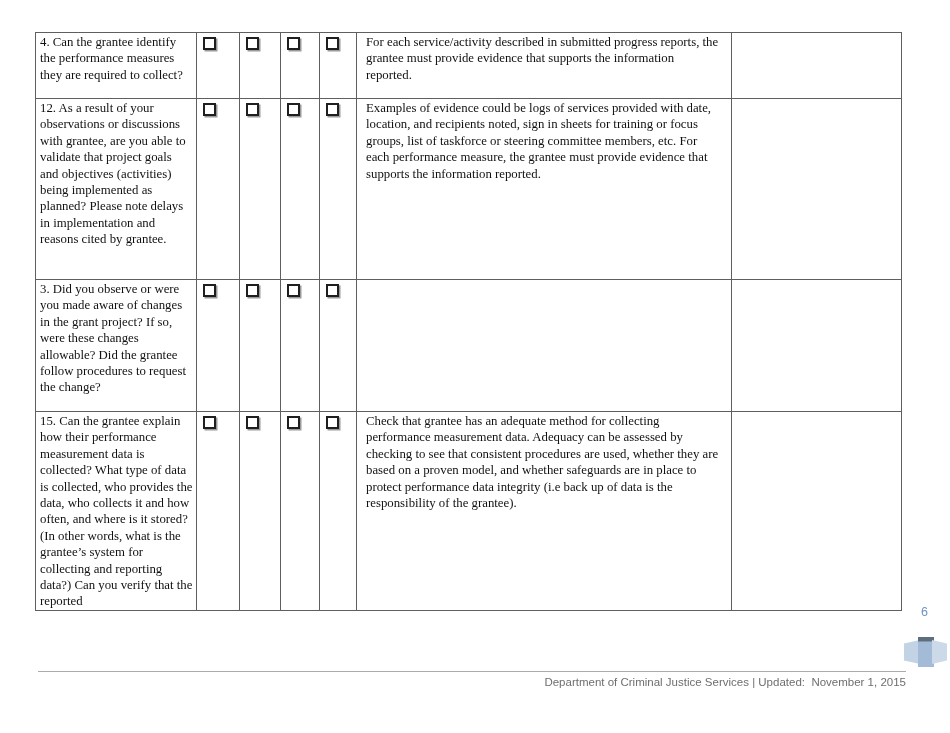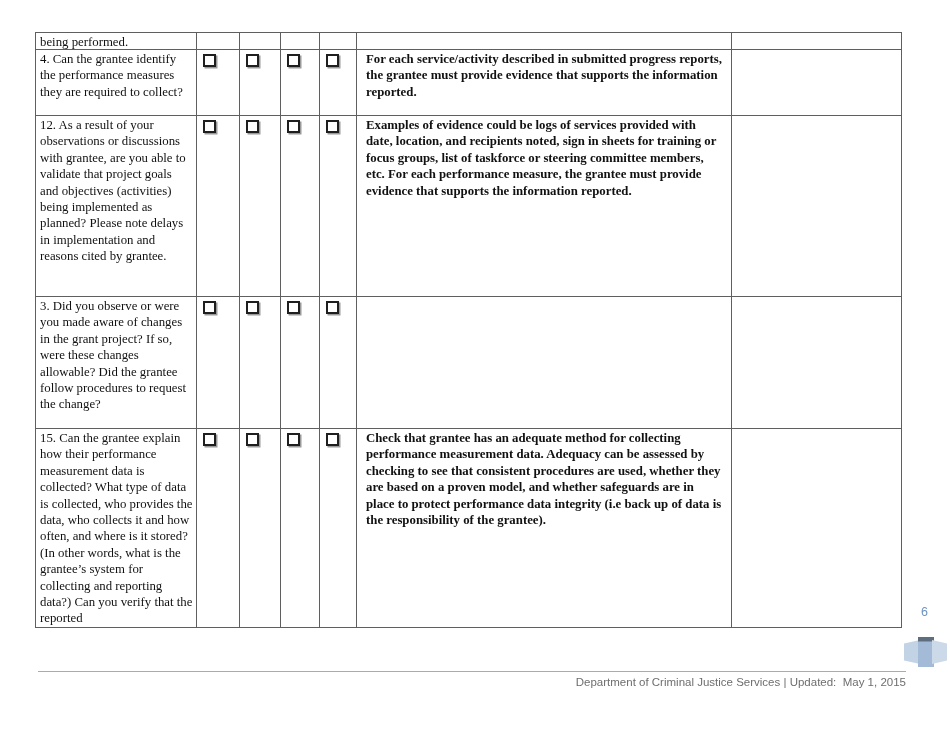--- a/index.html
+++ b/index.html
@@ -26,21 +26,21 @@
     padding: 0;
     overflow: hidden;
   }
   .clip {
     overflow: hidden;
     font-size: 12.8px;
     line-height: 16.4px;
     color: #111111;
   }
   td.qcell .clip { padding: 1px 3px 0 4px; }
-  td.gcell .clip { padding: 1px 8px 0 9px; font-weight: bold; }
+  td.gcell .clip { padding: 1px 8px 0 9px; }
   tr.r0 { height: 16px; }
   tr.r1 { height: 66px; }
   tr.r2 { height: 181px; }
   tr.r3 { height: 132px; }
   tr.r4 { height: 163px; margin-top: 36px; }
   tr.r0 .clip { max-height: 16px; }
   tr.r1 .clip { max-height: 65px; }
   tr.r2 .clip { max-height: 180px; }
   tr.r3 .clip { max-height: 131px; }
   tr.r4 .clip { max-height: 228px; }
@@ -117,31 +117,20 @@
       <col style="width:161px">
       <col style="width:43px">
       <col style="width:41px">
       <col style="width:39px">
       <col style="width:37px">
       <col style="width:375px">
       <col style="width:170px">
     </colgroup>
 
     <tbody>
-        <tr class="r0">
-      <td class="qcell">
-        <div class="clip">being performed.</div>
-      </td>
-      <td></td>
-      <td></td>
-      <td></td>
-      <td></td>
-      <td class="gcell"></td>
-      <td></td>
-    </tr>
 
     <tr class="r1">
       <td class="qcell">
         <div class="clip">4. Can the grantee identify the performance measures they are required to collect?</div>
       </td>
       <td>
             <span class="cb"></span>
           </td>
       <td>
             <span class="cb"></span>
@@ -228,15 +217,15 @@
 
   <div class="page-num">6</div>
 
   <div class="corner-icon">
     <div class="flap-left"></div>
     <div class="spine"></div>
     <div class="flap-right"></div>
   </div>
 
   <div class="footer-rule"></div>
-  <div class="footer-text">Department of Criminal Justice Services | Updated:  May 1, 2015</div>
+  <div class="footer-text">Department of Criminal Justice Services | Updated:  November 1, 2015</div>
 
 </div>
 
 </body></html>

